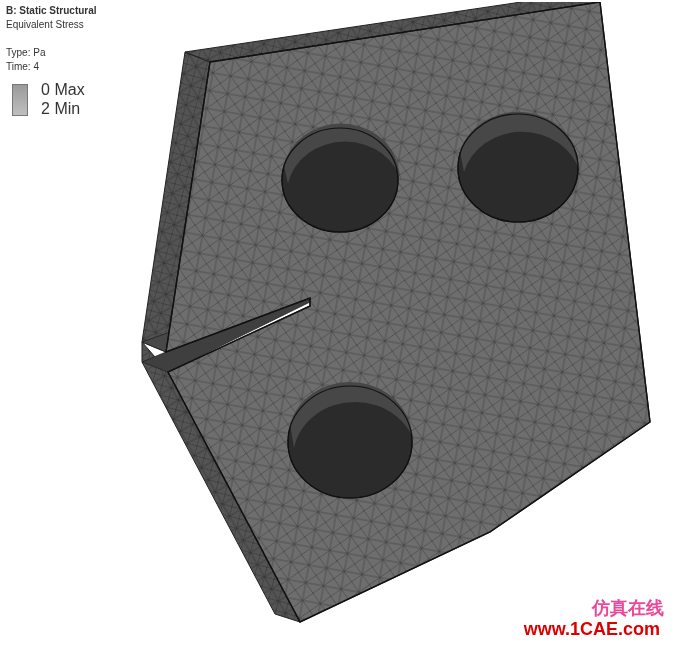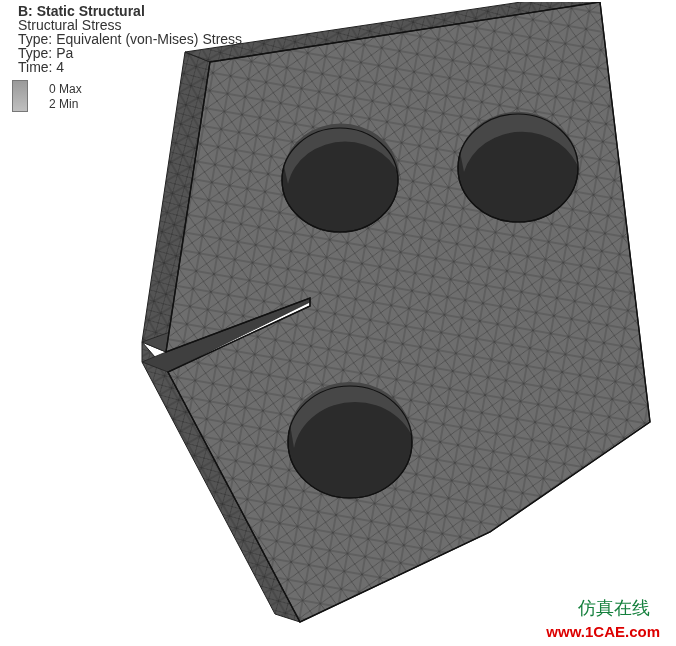--- a/index.html
+++ b/index.html
@@ -1,30 +1,30 @@
 <!DOCTYPE html>
 <html><head>
 <meta charset="utf-8">
 <style>
 html,body{margin:0;padding:0;width:676px;height:646px;background:#fff;font-family:Arial,sans-serif;overflow:hidden;position:relative}
-.hdr{position:absolute;left:18px;top:4px;font-size:14px;color:#333;line-height:14px}
+.hdr{position:absolute;left:6px;top:4px;font-size:10px;color:#333;line-height:14px}
 .legend{position:absolute;left:12px;top:80px;font-size:11px;color:#333}
 .legend .bar{display:inline-block;width:14px;height:30px;background:linear-gradient(#9a9a9a,#bfbfbf);border:1px solid #777;vertical-align:middle;margin-right:6px}
-.legend .lbl{display:block;font-size:12px;margin:1px 12px}
+.legend .lbl{display:block;font-size:16px;margin:1px 4px}
 .viewport{position:absolute;left:70px;top:2px;width:600px;height:640px}
-.watermark1{position:absolute;right:26px;bottom:26px;font-size:18px;font-weight:normal;color:#15803d;font-family:"SimHei","Microsoft YaHei",sans-serif}
-.watermark2{position:absolute;right:16px;bottom:6px;font-size:15px;color:#d00;font-weight:bold}
+.watermark1{position:absolute;right:12px;bottom:26px;font-size:18px;font-weight:bold;color:#ec4899;font-family:"SimHei","Microsoft YaHei",sans-serif}
+.watermark2{position:absolute;right:16px;bottom:6px;font-size:18px;color:#d00;font-weight:bold}
 </style>
 </head>
 <body>
 
 <div class="hdr">
   <span style="font-weight:bold">B: Static Structural</span><br>
-  <span>Structural Stress</span><br>
-  <span>Type: Equivalent (von-Mises) Stress</span><br>
+  <span>Equivalent Stress</span><br>
+  <br>
   <span>Type: Pa</span><br>
   <span>Time: 4</span>
 </div>
 
 <div class="legend">
   <span class="bar"></span>
   <span style="display:inline-block;vertical-align:middle">
     <span class="lbl">0 Max</span>
     <span class="lbl">2 Min</span>
   </span>

